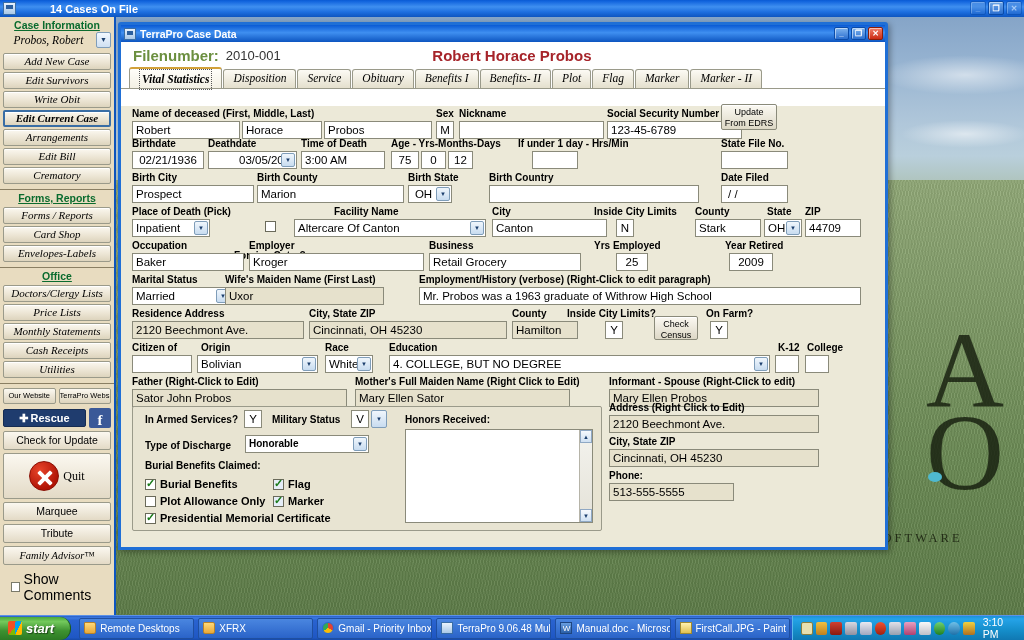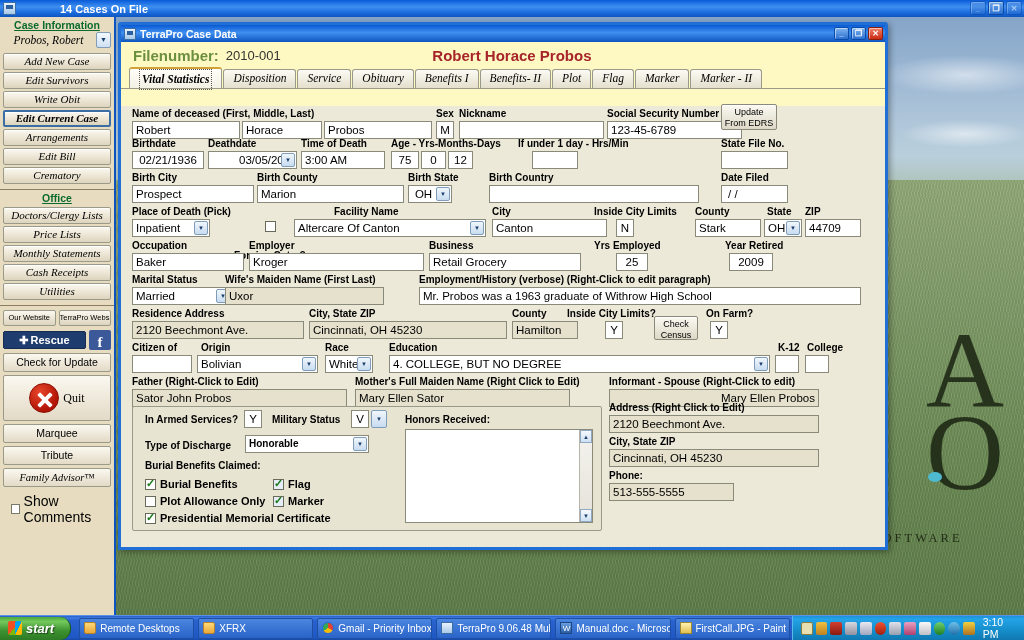--- a/index.html
+++ b/index.html
@@ -64,21 +64,21 @@
   .app-titlebar .ico {
     width:13px;height:13px;margin:0 4px 0 3px;flex:0 0 auto;
     background:linear-gradient(to bottom,#e8f2fc,#a8c8e8);
     border:1px solid #3a6ea5; position:relative;
   }
   .app-titlebar .ico:after{
     content:''; position:absolute; left:2px; top:2px; right:2px; bottom:5px;
     background:#2b5f9e;
   }
   .app-titlebar .t1 { white-space:nowrap; }
-  .app-titlebar .t2 { white-space:nowrap; margin-left:40px; }
+  .app-titlebar .t2 { white-space:nowrap; margin-left:30px; }
   .win-btns { position:absolute; right:2px; top:1px; display:flex; gap:2px; }
   .win-btn {
     width:16px;height:14px; border:1px solid #0a4ba8; border-radius:2px;
     background:linear-gradient(to bottom,#6fa8ea,#2b6fd0);
     position:relative; box-shadow:inset 1px 1px 0 rgba(255,255,255,.5);
   }
   .win-btn.dim { opacity:.55; }
   .win-btn .g { position:absolute; left:0;right:0;top:0;bottom:0; color:#fff; font-size:8px;
     display:flex;align-items:center;justify-content:center; font-family:"Liberation Sans",sans-serif;}
 
@@ -191,21 +191,21 @@
   .cw-btns { margin-left:auto; display:flex; gap:2px; margin-right:2px; }
   .cw-btn {
     width:15px;height:13px;border:1px solid #0a4ba8;border-radius:2px;
     background:linear-gradient(to bottom,#7fb4ee,#2b6fd0);
     color:#fff;font-size:8px;display:flex;align-items:center;justify-content:center;
     box-shadow:inset 1px 1px 0 rgba(255,255,255,.5);
   }
   .cw-btn.close{ background:linear-gradient(to bottom,#f0806a,#cc2b13); border-color:#8c1d08;}
   .cw-inner {
     position:absolute; left:0; top:17px; right:0; bottom:0;
-    background:#fef9c3;
+    background:#ffffff;
     padding:0;
   }
   .file-row {
     display:flex; align-items:center; height:26px; padding:0 12px;
   }
   .fn-label { color:#6b8f3f; font-weight:bold; font-size:15px; font-family:"Liberation Sans",sans-serif; }
   .fn-val { color:#333; font-size:13px; margin-left:7px; }
   .deceased-name {
     flex:1 1 auto; text-align:center; color:#a6242a; font-weight:bold; font-size:15px;
     margin-right:130px;
@@ -385,20 +385,26 @@
         </div>
         <div class="sb-btn">Add New Case</div>
         <div class="sb-btn">Edit Survivors</div>
         <div class="sb-btn">Write Obit</div>
         <div class="sb-btn active">Edit Current Case</div>
         <div class="sb-btn">Arrangements</div>
         <div class="sb-btn">Edit Bill</div>
         <div class="sb-btn">Crematory</div>
       </div>
 
+      <div class="sb-group">
+        <div class="sb-head">Forms, Reports</div>
+        <div class="sb-btn">Forms / Reports</div>
+        <div class="sb-btn">Card Shop</div>
+        <div class="sb-btn">Envelopes-Labels</div>
+      </div>
 
       <div class="sb-group">
         <div class="sb-head">Office</div>
         <div class="sb-btn">Doctors/Clergy Lists</div>
         <div class="sb-btn">Price Lists</div>
         <div class="sb-btn">Monthly Statements</div>
         <div class="sb-btn">Cash Receipts</div>
         <div class="sb-btn">Utilities</div>
       </div>
 
@@ -626,21 +632,21 @@
             <div class="fld" style="position:absolute;left:676px;top:13px;width:24px;"></div>
           </div>
 
           <div style="position:relative;height:30px;">
             <div class="lbl" style="position:absolute;left:3px;top:0;">Father (Right-Click to Edit)</div>
             <div class="lbl" style="position:absolute;left:226px;top:0;">Mother's Full Maiden Name (Right Click to Edit)</div>
             <div class="lbl" style="position:absolute;left:480px;top:0;">Informant - Spouse (Right-Click to edit)</div>
 
             <div class="fld tan" style="position:absolute;left:3px;top:13px;width:215px;">Sator John Probos</div>
             <div class="fld tan" style="position:absolute;left:226px;top:13px;width:215px;">Mary Ellen Sator</div>
-            <div class="fld tan" style="position:absolute;left:480px;top:13px;width:210px;text-align:right;">Mary Ellen Probos</div>
+            <div class="fld tan" style="position:absolute;left:480px;top:13px;width:210px;">Mary Ellen Probos</div>
           </div>
 
           <div style="position:relative;height:130px;">
 
             <div class="grp" style="position:absolute;left:3px;top:0;width:470px;height:125px;">
               <div class="lbl" style="position:absolute;left:12px;top:7px;">In Armed Services?</div>
               <div class="fld ctr" style="position:absolute;left:111px;top:3px;width:18px;">Y</div>
               <div class="lbl" style="position:absolute;left:139px;top:7px;">Military Status</div>
               <div class="fld ctr" style="position:absolute;left:218px;top:3px;width:18px;">V</div>
               <div class="arrbox" style="position:absolute;left:238px;top:3px;">▼</div>

